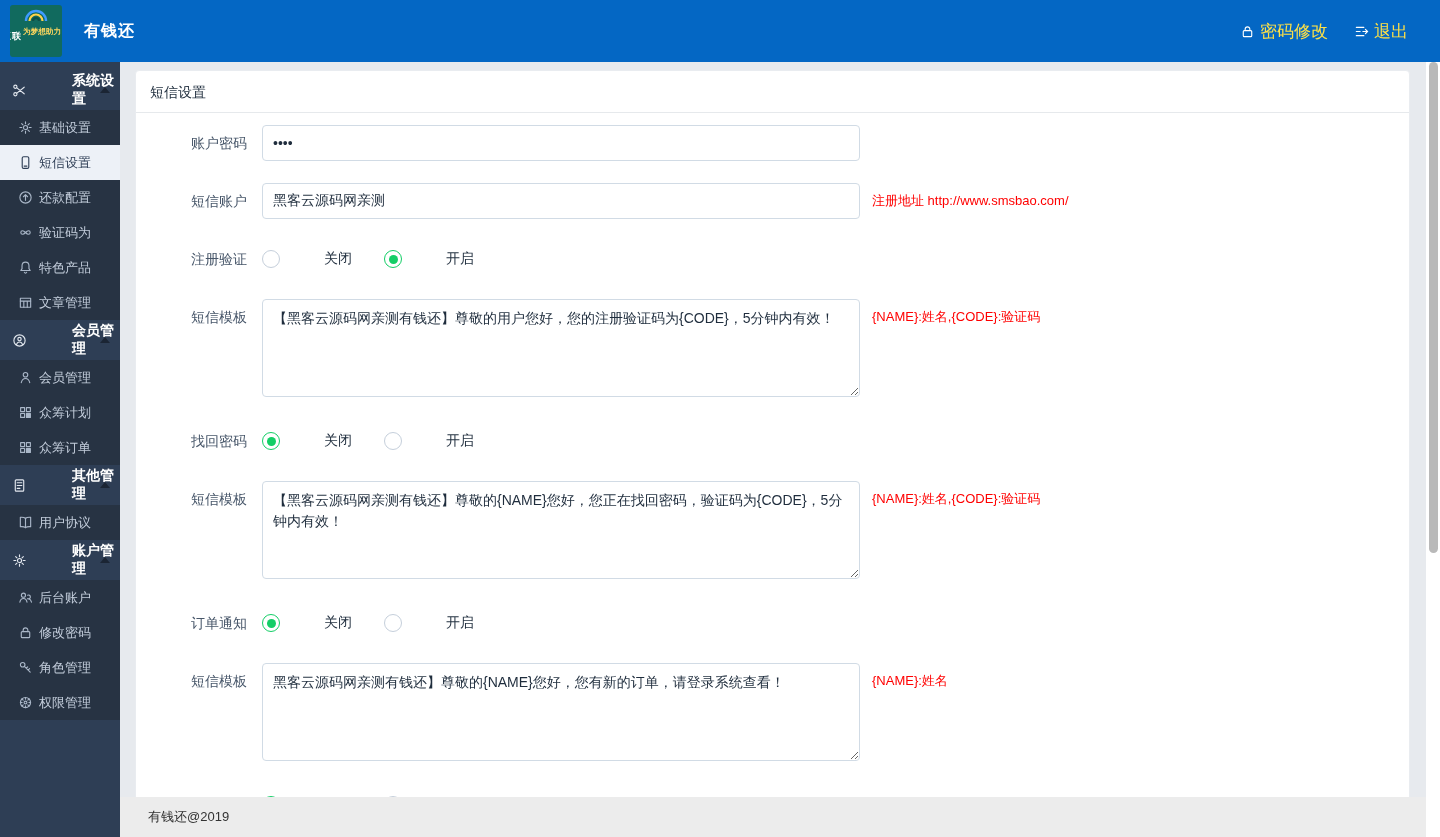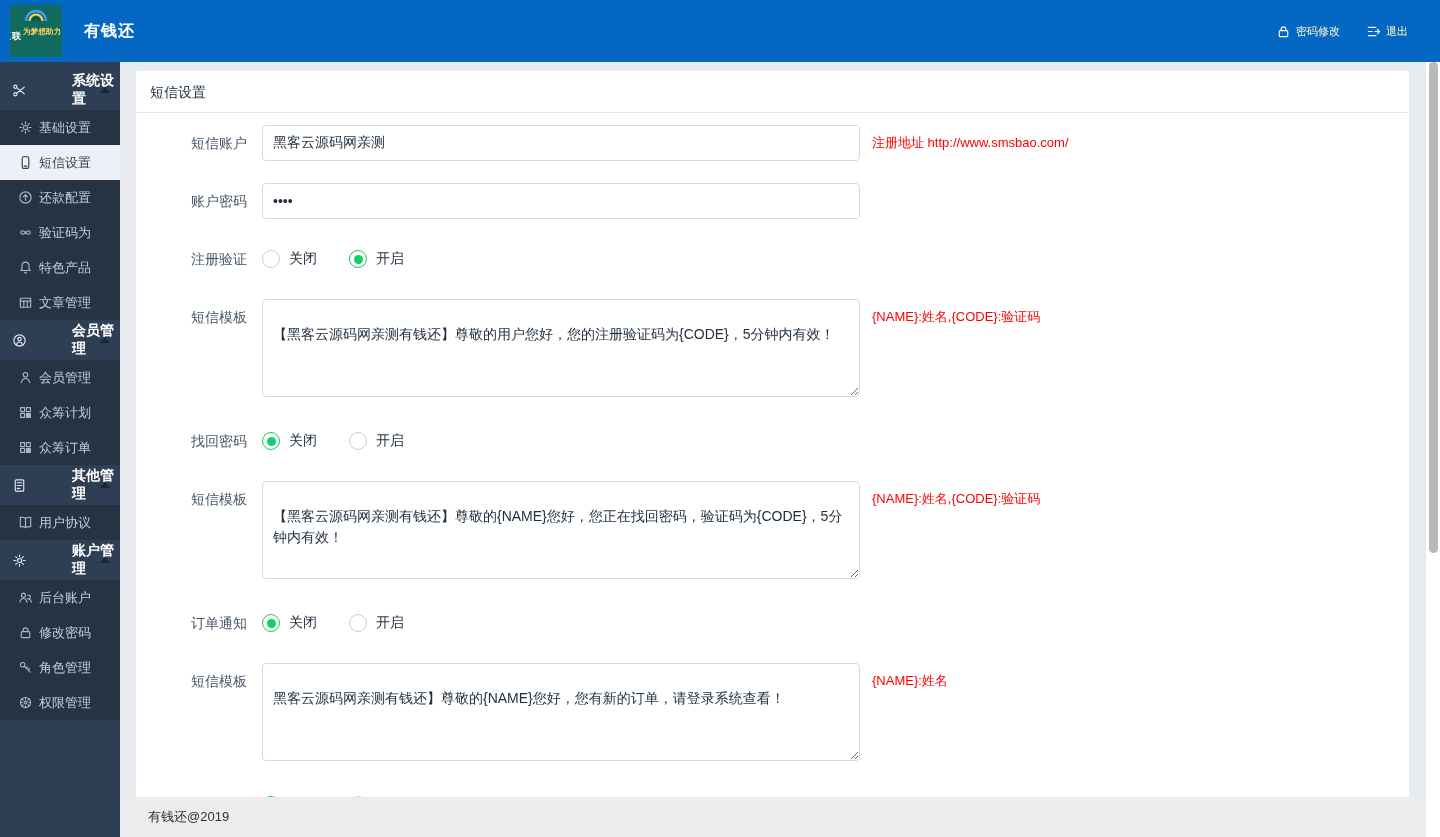--- a/index.html
+++ b/index.html
@@ -8,21 +8,21 @@
 
   
   .topbar { position:absolute; left:0; top:0; width:1440px; height:62px; background:#0467c4; display:flex; align-items:center; z-index:30; }
   .logo { width:52px; height:52px; margin-left:10px; border-radius:3px; background:#116a5e; display:flex; flex-direction:row; align-items:center; justify-content:center; overflow:hidden; position:relative; }
   .logo svg { position:absolute; top:3px; left:50%; transform:translateX(-50%); }
   .logo .l1 { font-size:9px; color:#fff; font-weight:bold; margin-top:10px; letter-spacing:1px; white-space:nowrap; }
   .logo .l2 { font-size:8px; color:#ffd75e; font-weight:bold; white-space:nowrap; transform:scale(.95); }
   .logo .l3 { font-size:4px; color:#bfe3c9; margin-top:2px; white-space:nowrap; transform:scale(.9); }
   .app-title { color:#fff; font-size:16px; font-weight:bold; margin-left:22px; letter-spacing:1px; }
   .topbar-right { margin-left:auto; margin-right:32px; display:flex; align-items:center; gap:26px; }
-  .top-action { display:flex; align-items:center; gap:5px; color:#fef9c3; font-size:11px; cursor:pointer; }
+  .top-action { display:flex; align-items:center; gap:5px; color:#fde047; font-size:17px; cursor:pointer; }
   .top-action svg { display:block; }
 
   
   .sidebar { position:absolute; left:0; top:62px; width:120px; height:775px; background:#2e3e55; z-index:20; overflow:hidden; }
   .menu { padding-top:8px; }
   .menu-section-title { height:40px; display:flex; align-items:center; padding-left:12px; color:#ffffff; font-size:14px; font-weight:bold; cursor:pointer; position:relative;gap:39px; }
   .menu-section-title .mi { margin-right:6px; display:flex; color:#e3e8ef; }
   .caret-up { position:absolute; right:10px; width:0; height:0; border-left:5px solid transparent; border-right:5px solid transparent; border-bottom:6px solid #1b2534; }
   .submenu { background:#273343; }
   .menu-item { height:35px; display:flex; align-items:center; padding-left:18px; color:#c3cddb; font-size:13px; cursor:pointer; }
@@ -33,24 +33,24 @@
   
   .content { position:absolute; left:120px; top:62px; width:1320px; height:775px; }
   .card { position:absolute; left:15px; top:8px; width:1275px; height:760px; background:#fff; border-radius:4px; border:1px solid #e9ecf0; }
   .card-header { height:42px; line-height:42px; padding-left:14px; font-size:14px; color:#1f2d3d; border-bottom:1px solid #e6e9ec; }
   .form { padding-top:12px; }
   .form-item { display:flex; margin-bottom:22px; }
   .f-label { width:126px; text-align:right; padding-right:15px; font-size:14px; color:#48576a; line-height:36px; flex-shrink:0; }
   .f-label.top { line-height:36px; }
   .f-control { width:598px; flex-shrink:0; }
   .txt-input { width:598px; height:36px; border:1px solid #d1dbe5; border-radius:4px; padding:0 10px; font-size:14px; color:#1f2d3d; outline:none; font-family:inherit; background:#fff; }
-  .txt-area { width:598px; height:98px; border:1px solid #d1dbe5; border-radius:4px; padding:24px 10px; font-size:14px; color:#1f2d3d; line-height:1.5; outline:none; resize:vertical; font-family:inherit; background:#fff; }
+  .txt-area { width:598px; height:98px; border:1px solid #d1dbe5; border-radius:4px; padding:8px 10px; font-size:14px; color:#1f2d3d; line-height:1.5; outline:none; resize:vertical; font-family:inherit; background:#fff; }
   .f-note { margin-left:12px; font-size:13px; color:#ff0000; line-height:36px; white-space:nowrap; }
   .radio-row { display:flex; align-items:center; height:36px; }
-  .radio-opt { display:flex; align-items:center; cursor:pointer; }
+  .radio-opt { display:flex; align-items:center; cursor:pointer;gap:35px; }
   .radio-opt + .radio-opt { margin-left:32px; }
   .radio-circle { width:18px; height:18px; border-radius:50%; border:1px solid #c5cfdb; background:#fff; position:relative; display:inline-block; }
   .radio-circle.checked { border-color:#13ce66; }
   .radio-circle.checked::after { content:""; position:absolute; left:50%; top:50%; width:9px; height:9px; margin:-4.5px 0 0 -4.5px; border-radius:50%; background:#13ce66; }
   .radio-label { margin-left:9px; font-size:14px; color:#1f2d3d; }
 
   
   .footer { position:absolute; left:120px; bottom:0; width:1306px; height:40px; background:#ececec; line-height:40px; padding-left:28px; font-size:13px; color:#333; z-index:25; }
 
   
@@ -280,32 +280,32 @@
       </div>
     </div>
 </div>
 
 <div class="content">
   <div class="card">
     <div class="card-header">短信设置</div>
     <div class="form">
 
       <div class="form-item">
+        <label class="f-label">账户密码</label>
+        <div class="f-control">
+          <input class="txt-input" type="text" value="••••" style="">
+        </div>
+      </div>
+
+      <div class="form-item">
         <label class="f-label">短信账户</label>
         <div class="f-control">
           <input class="txt-input" type="text" value="黑客云源码网亲测" style="">
         </div>
         <div class="f-note">注册地址 http://www.smsbao.com/</div>
-      </div>
-
-      <div class="form-item">
-        <label class="f-label">账户密码</label>
-        <div class="f-control">
-          <input class="txt-input" type="text" value="••••" style="">
-        </div>
       </div>
 
       <div class="form-item">
         <label class="f-label">注册验证</label>
         <div class="f-control radio-row">
           <span class="radio-opt">
             <i class="radio-circle"></i>
             <span class="radio-label">关闭</span>
           </span>
           <span class="radio-opt">

